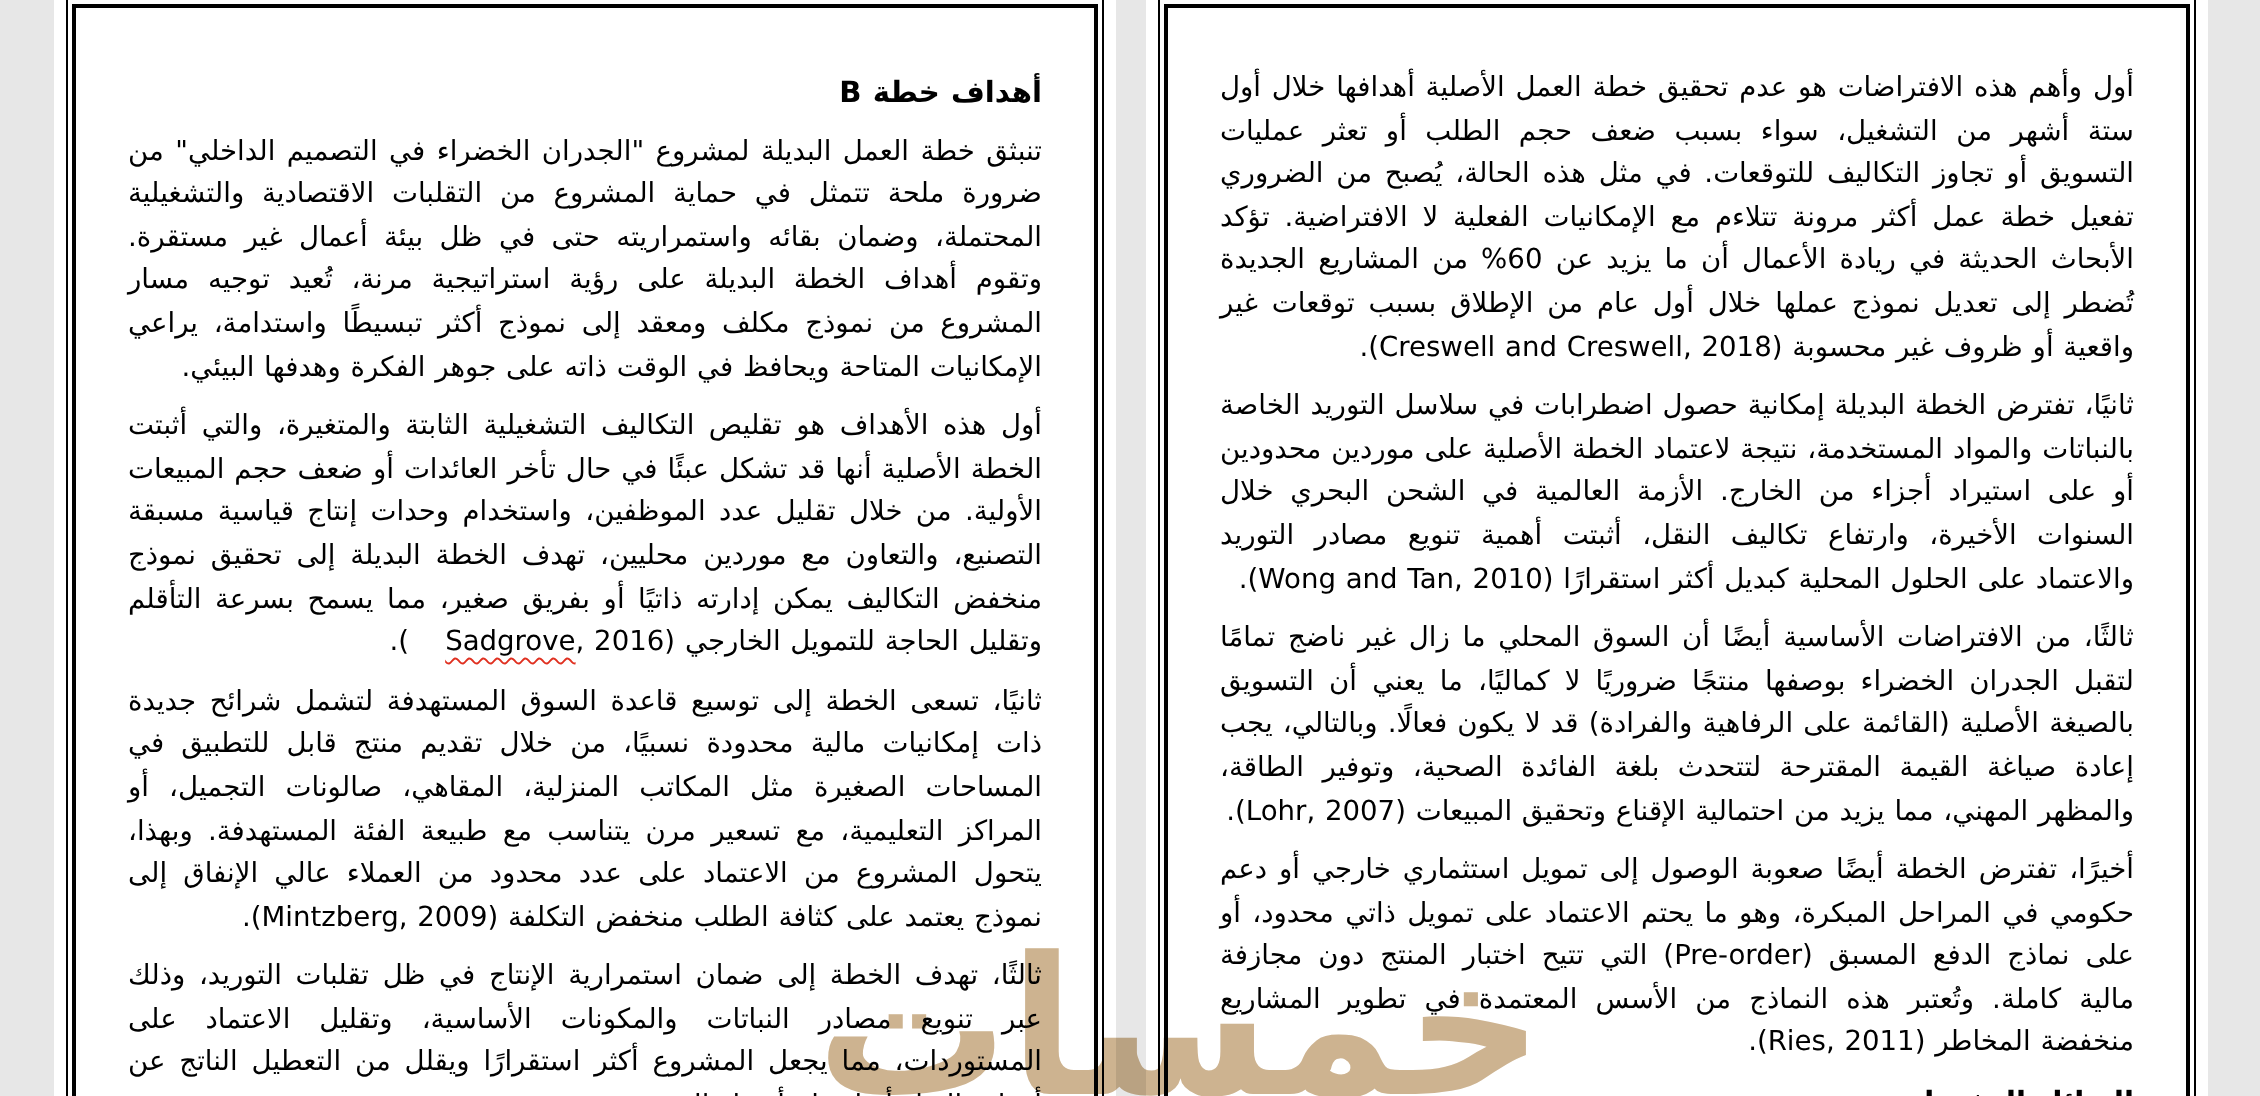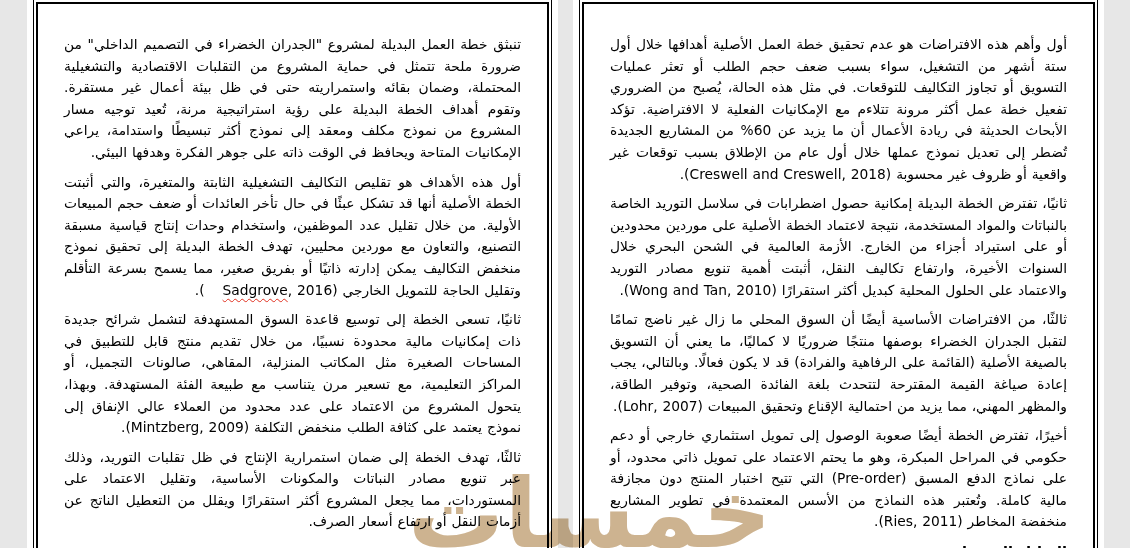--- a/index.html
+++ b/index.html
@@ -69,20 +69,21 @@
     letter-spacing: 2px;
   }
 </style>
 </head>
 <body>
 
 <div class="page page-left">
   <div class="outer-border">
     <div class="inner-border">
       <div class="content">
+          <h2 class="block heading">أهداف خطة B</h2>
           <p class="block paragraph">تنبثق خطة العمل البديلة لمشروع "الجدران الخضراء في التصميم الداخلي" من ضرورة ملحة تتمثل في حماية المشروع من التقلبات الاقتصادية والتشغيلية المحتملة، وضمان بقائه واستمراريته حتى في ظل بيئة أعمال غير مستقرة. وتقوم أهداف الخطة البديلة على رؤية استراتيجية مرنة، تُعيد توجيه مسار المشروع من نموذج مكلف ومعقد إلى نموذج أكثر تبسيطًا واستدامة، يراعي الإمكانيات المتاحة ويحافظ في الوقت ذاته على جوهر الفكرة وهدفها البيئي.</p>
           <p class="block paragraph">أول هذه الأهداف هو تقليص التكاليف التشغيلية الثابتة والمتغيرة، والتي أثبتت الخطة الأصلية أنها قد تشكل عبئًا في حال تأخر العائدات أو ضعف حجم المبيعات الأولية. من خلال تقليل عدد الموظفين، واستخدام وحدات إنتاج قياسية مسبقة التصنيع، والتعاون مع موردين محليين، تهدف الخطة البديلة إلى تحقيق نموذج منخفض التكاليف يمكن إدارته ذاتيًا أو بفريق صغير، مما يسمح بسرعة التأقلم وتقليل الحاجة للتمويل الخارجي (<span class="misspelled">Sadgrove</span>, 2016).</p>
           <p class="block paragraph">ثانيًا، تسعى الخطة إلى توسيع قاعدة السوق المستهدفة لتشمل شرائح جديدة ذات إمكانيات مالية محدودة نسبيًا، من خلال تقديم منتج قابل للتطبيق في المساحات الصغيرة مثل المكاتب المنزلية، المقاهي، صالونات التجميل، أو المراكز التعليمية، مع تسعير مرن يتناسب مع طبيعة الفئة المستهدفة. وبهذا، يتحول المشروع من الاعتماد على عدد محدود من العملاء عالي الإنفاق إلى نموذج يعتمد على كثافة الطلب منخفض التكلفة (Mintzberg, 2009).</p>
           <p class="block paragraph">ثالثًا، تهدف الخطة إلى ضمان استمرارية الإنتاج في ظل تقلبات التوريد، وذلك عبر تنويع مصادر النباتات والمكونات الأساسية، وتقليل الاعتماد على المستوردات، مما يجعل المشروع أكثر استقرارًا ويقلل من التعطيل الناتج عن أزمات النقل أو ارتفاع أسعار الصرف.</p>
         </div>
     </div>
   </div>
 </div>
 
 <div class="page page-right">

